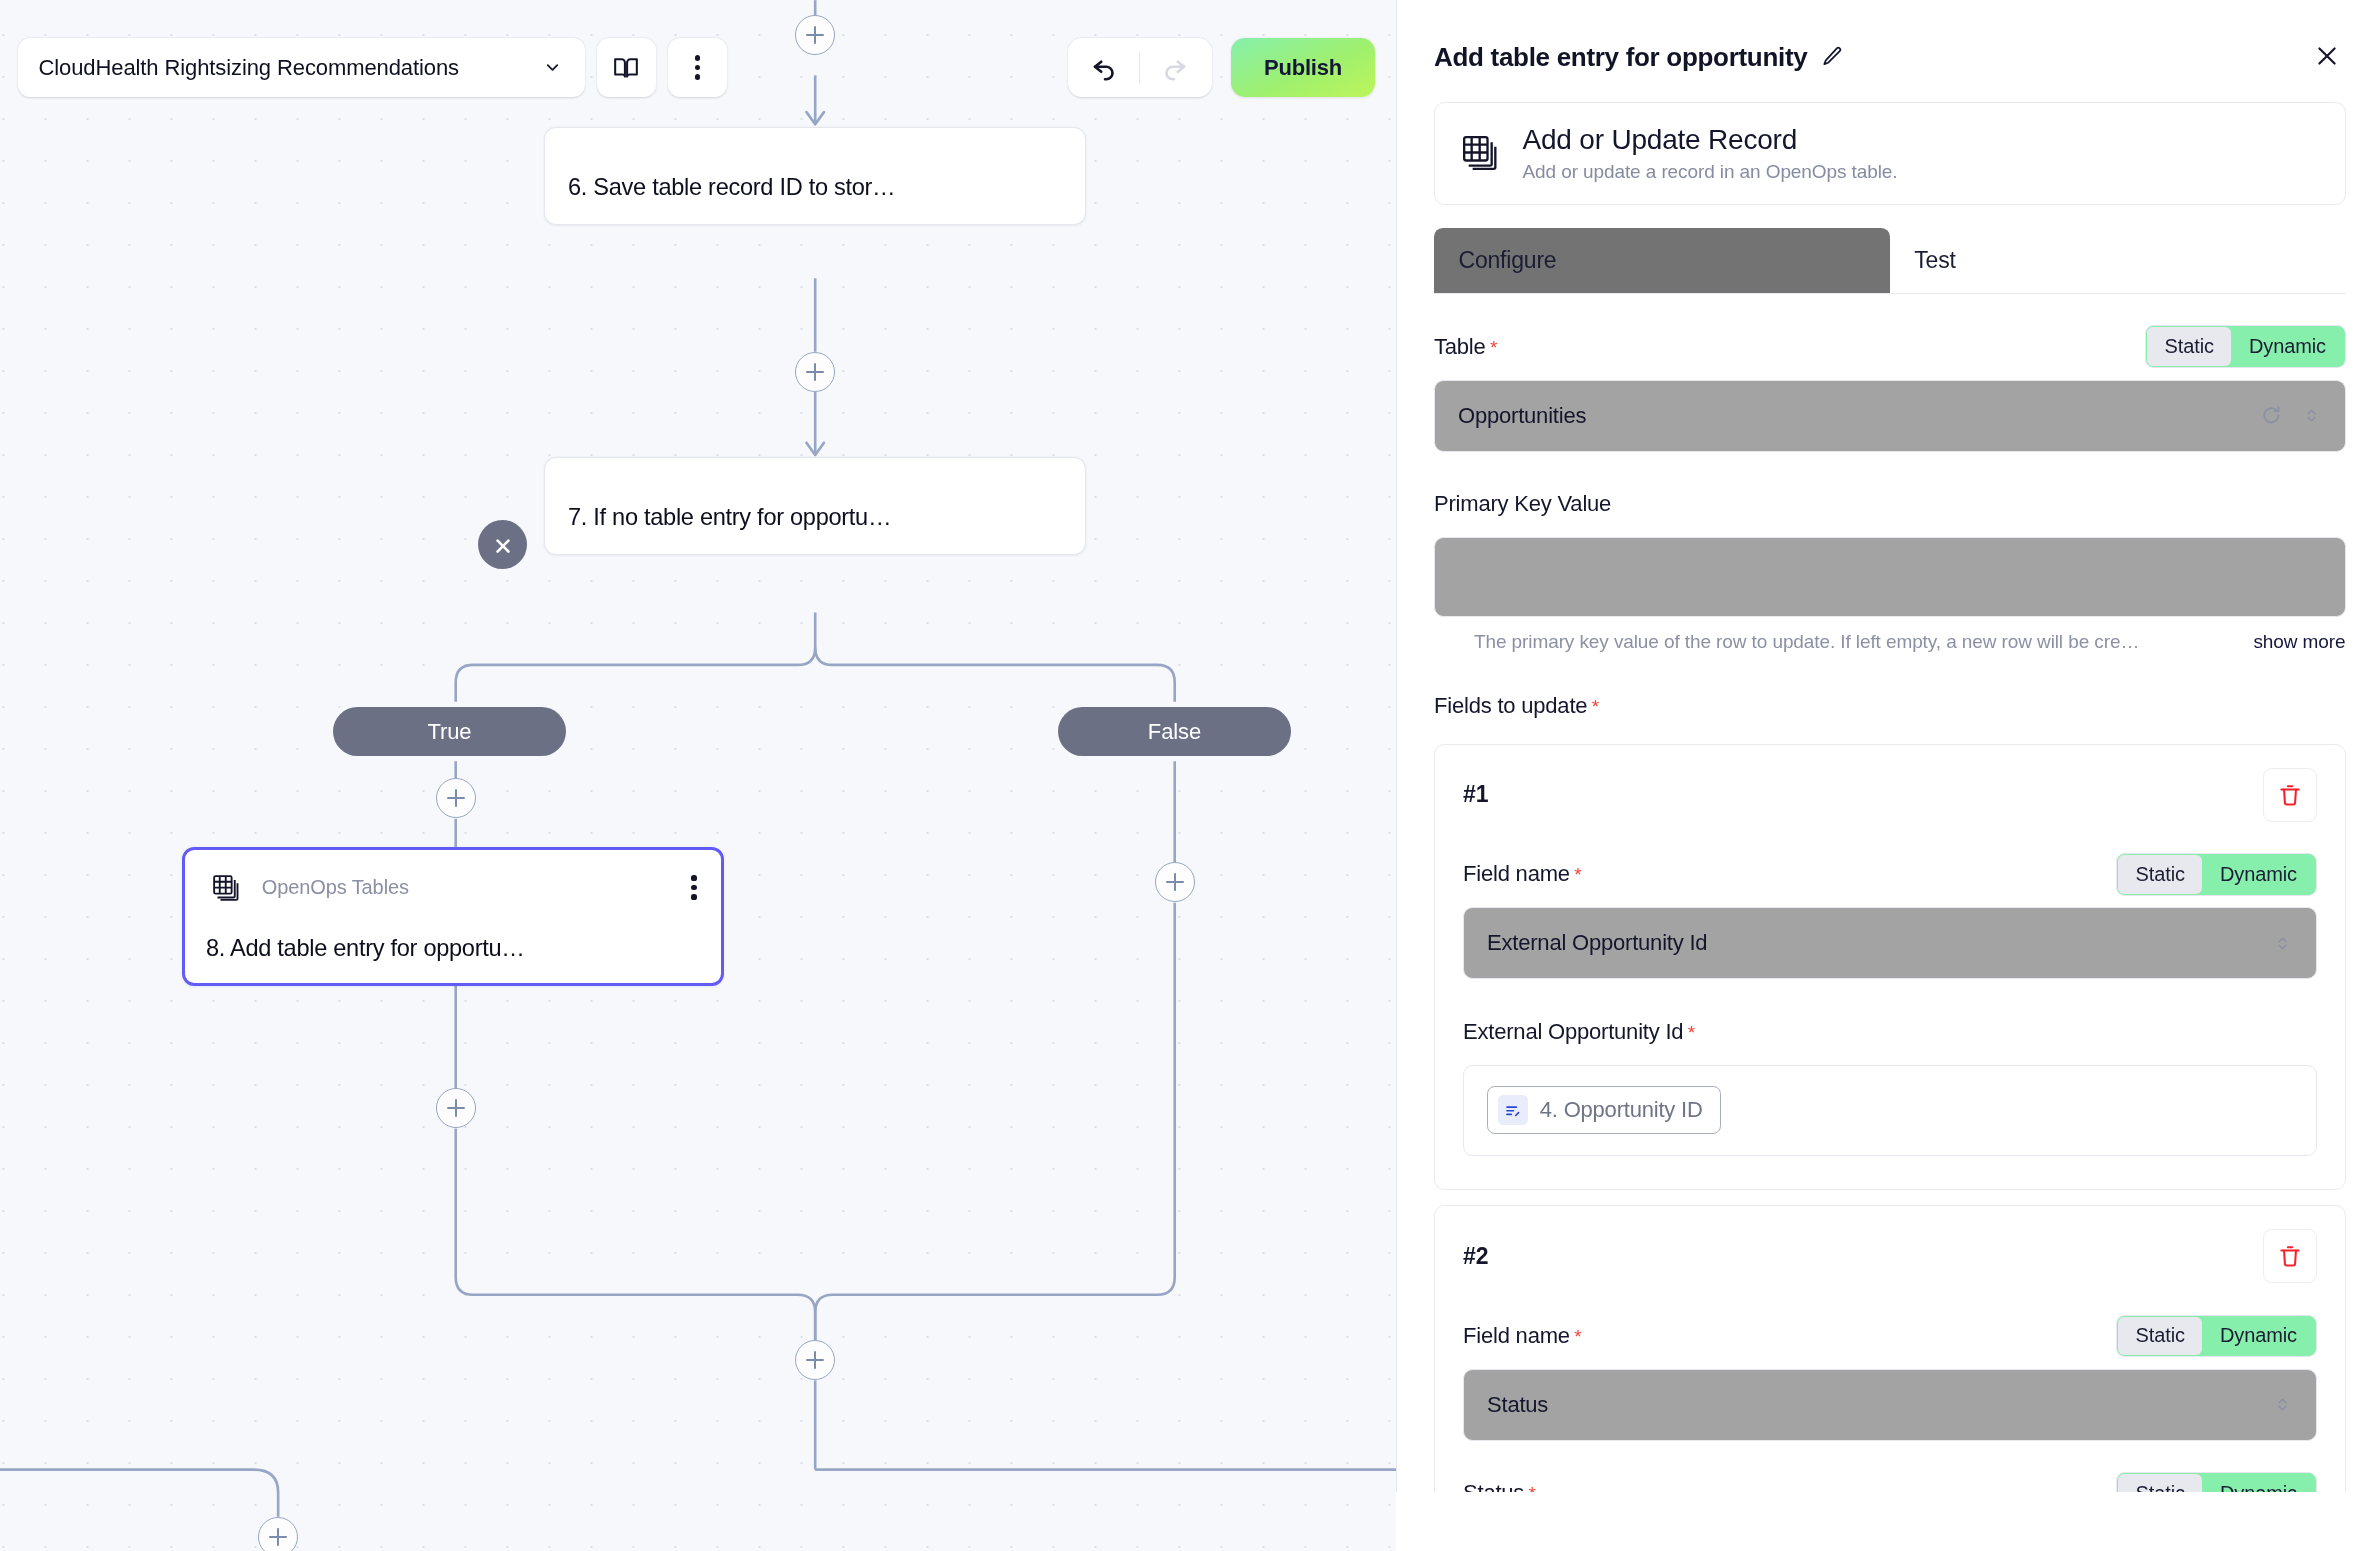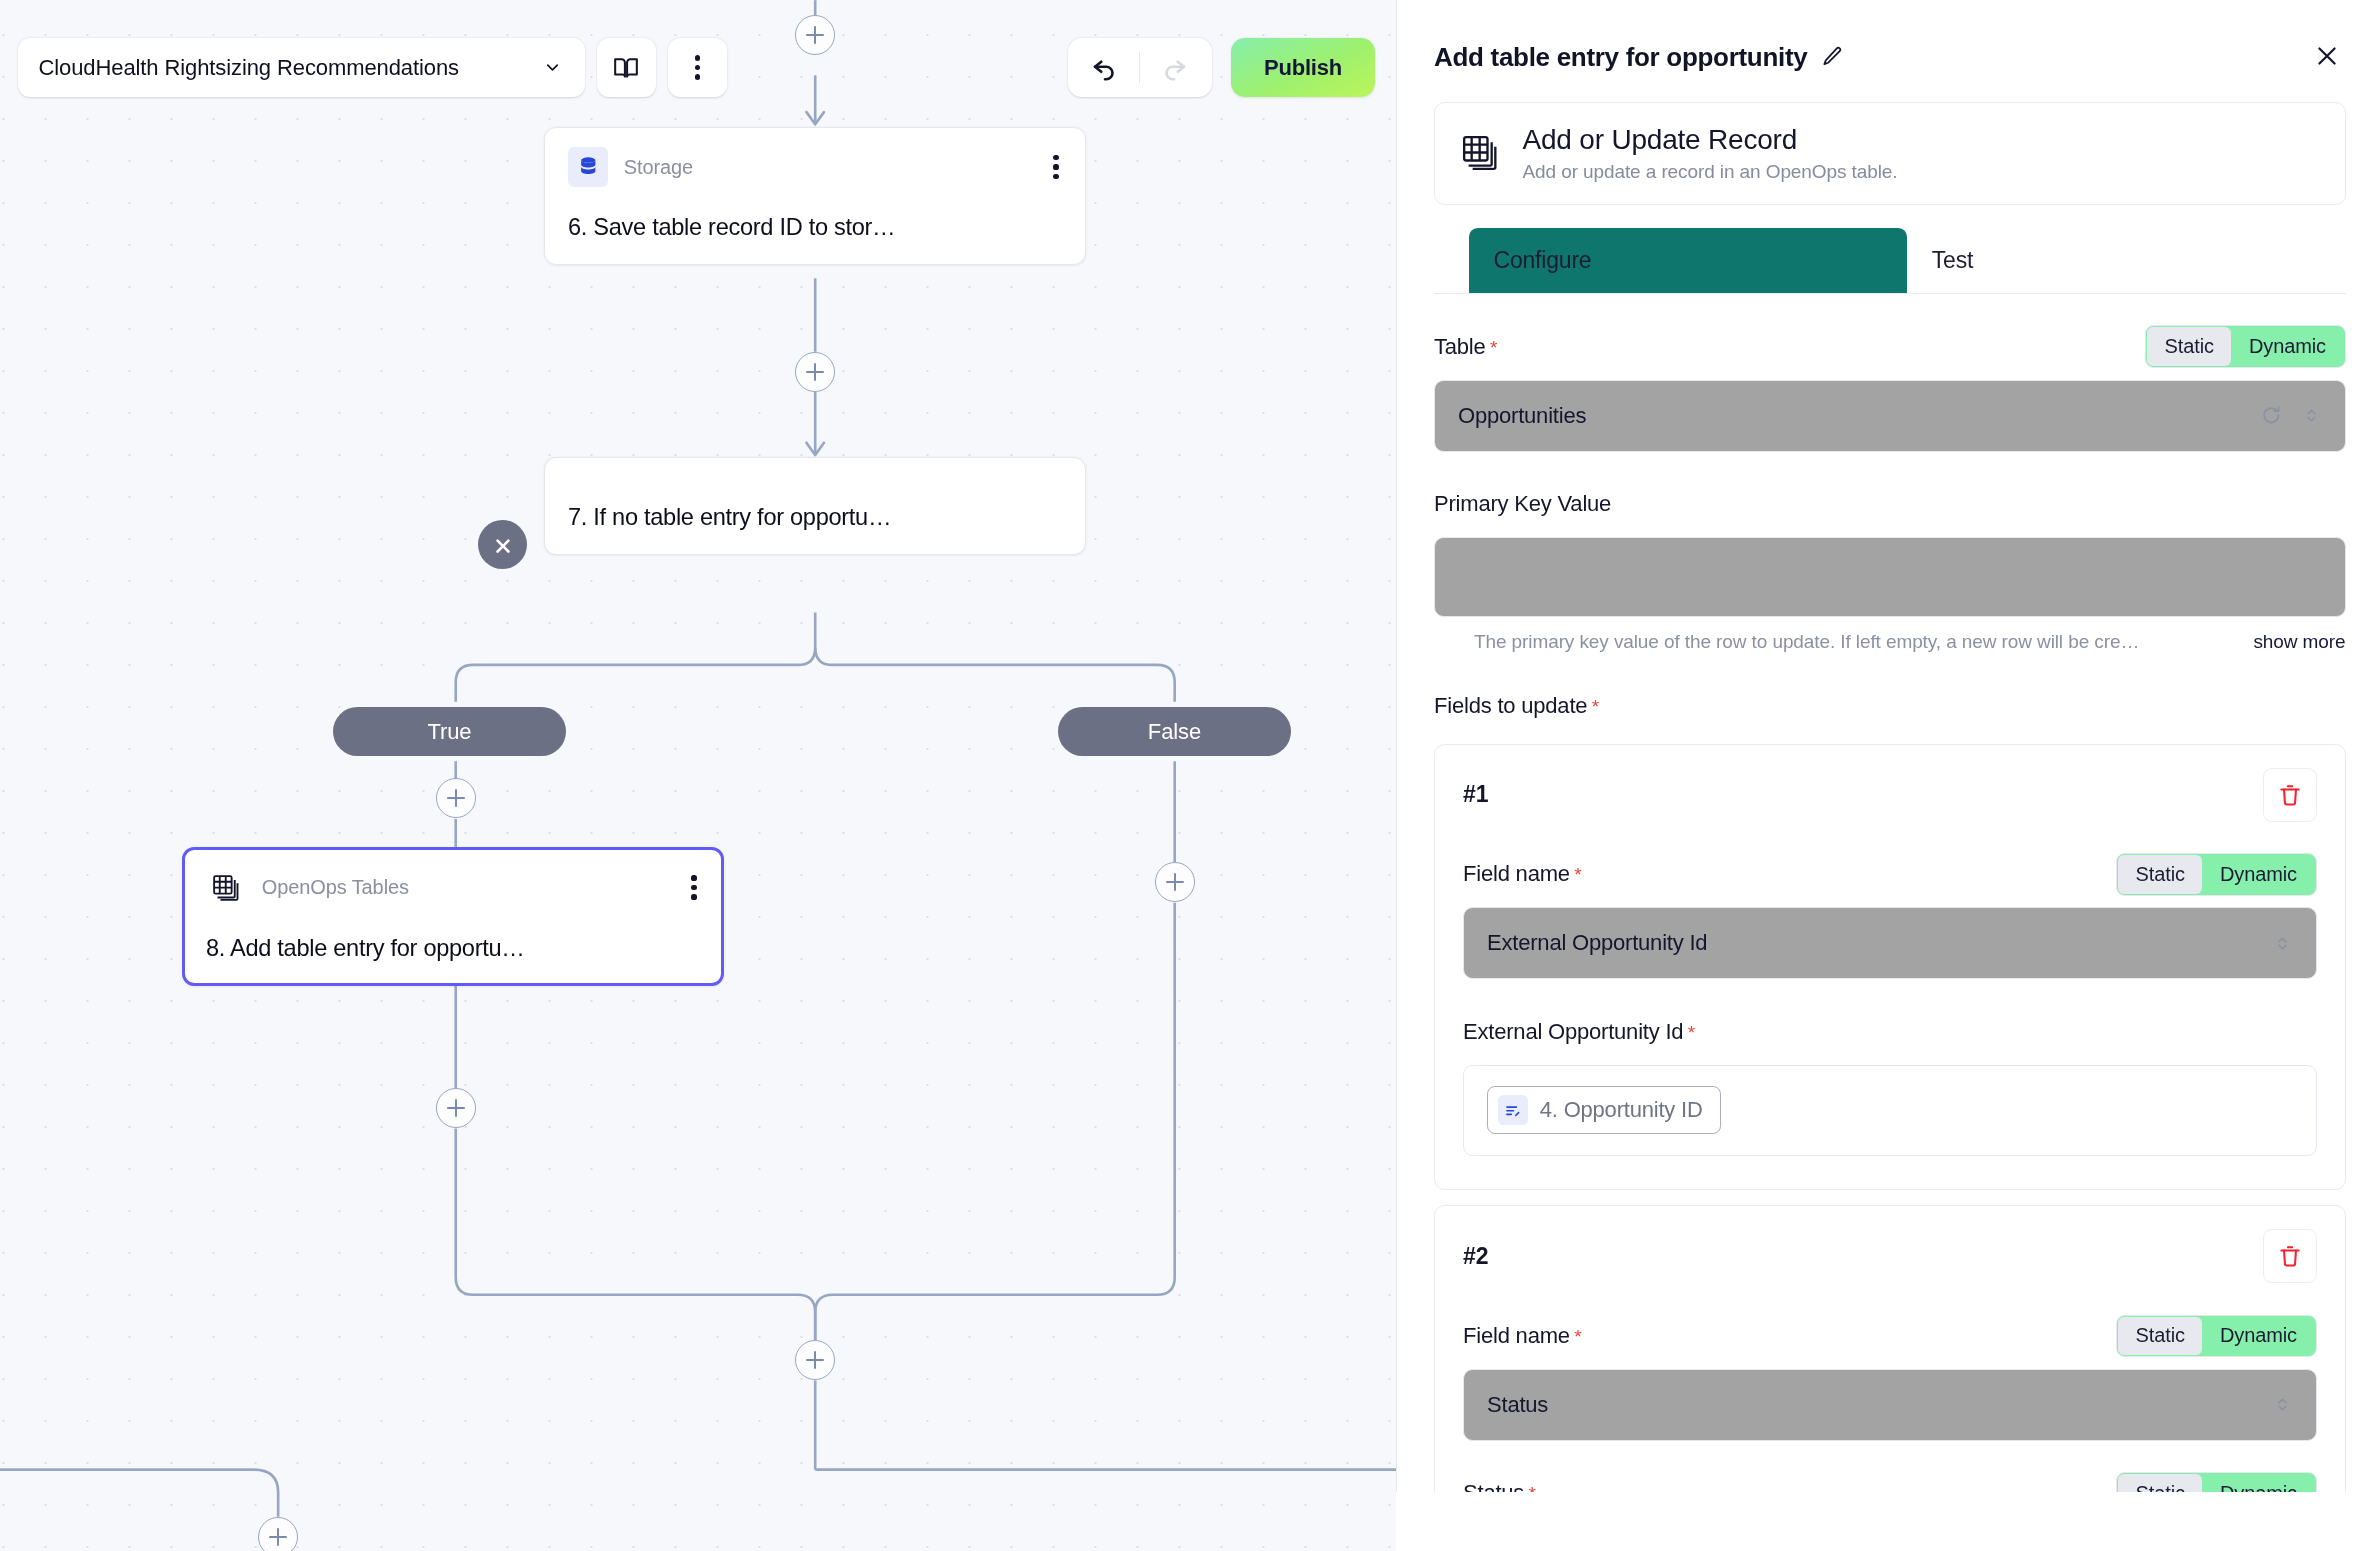--- a/index.html
+++ b/index.html
@@ -144,21 +144,21 @@
   .action-card-text { display: flex; flex-direction: column; gap: 5.2px; }
   .action-card-title { font-size: 28px; color: #14162c; letter-spacing: -0.2px; }
   .action-card-sub { font-size: 19px; color: #868ba0; letter-spacing: -0.1px; }
 
   .tabs { display: flex; margin: 23px 31.5px 0 37px; border-bottom: 1.3px solid #e8eaf0; }
   .tab {
     flex: 1; height: 65px; display: flex; align-items: center;
     padding-left: 24.5px; font-size: 23px; color: #1b1d33; cursor: pointer;
     border-top-left-radius: 8.7px; border-top-right-radius: 8.7px; letter-spacing: -0.2px;
   }
-  .tab.active { background: #0f766e; font-weight: 400; margin-left: 35px; }
+  .tab.active { background: #737373; font-weight: 400; }
 
   .form { padding: 0 31.5px 0 37px; }
   .row-label {
     display: flex; align-items: center; justify-content: space-between;
     margin-top: 30px; min-height: 45px;
   }
   .lbl { font-size: 22px; color: #14162c; letter-spacing: -0.2px; }
   .req { color: #f04438; font-size: 19px; margin-left: 4.4px; }
 
   .seg {
@@ -264,35 +264,20 @@
     <div class="plus" style="left:258px; top:1517px;"></div>
 
     <div class="collapse-btn" style="left:478px; top:520px;">
       <svg width="26" height="26" viewBox="0 0 24 24" fill="none" stroke="#ffffff" stroke-width="2.4" stroke-linecap="round" stroke-linejoin="round">
         <polyline points="7 8 12 13 17 8"></polyline>
         <polyline points="7 18 12 13 17 18"></polyline>
       </svg>
     </div>
 
     <div class="node" style="left:544px; top:127px;">
-      <div class="node-head">
-        <div class="node-icon-box storage">
-          <svg width="24.5" height="24.5" viewBox="0 0 24 24" fill="#2747d6">
-            <ellipse cx="12" cy="5" rx="7" ry="2.7"></ellipse>
-            <path d="M5 5v4.5c0 1.5 3.1 2.7 7 2.7s7-1.2 7-2.7V5c0 1.5-3.1 2.7-7 2.7S5 6.5 5 5z"></path>
-            <path d="M5 11.5V16c0 1.5 3.1 2.7 7 2.7s7-1.2 7-2.7v-4.5c0 1.5-3.1 2.7-7 2.7s-7-1.2-7-2.7z"></path>
-          </svg>
-        </div>
-        <div class="node-type">Storage</div>
-        <div class="node-menu">
-            <i></i>
-            <i></i>
-            <i></i>
-          </div>
-      </div>
       <div class="node-title">6. Save table record ID to stor…</div>
     </div>
 
     <div class="node" style="left:544px; top:457px;">
       <div class="node-title">7. If no table entry for opportu…</div>
     </div>
 
     <div class="pill" style="left:333px; top:707px;">
       <span>True</span>
     </div>

